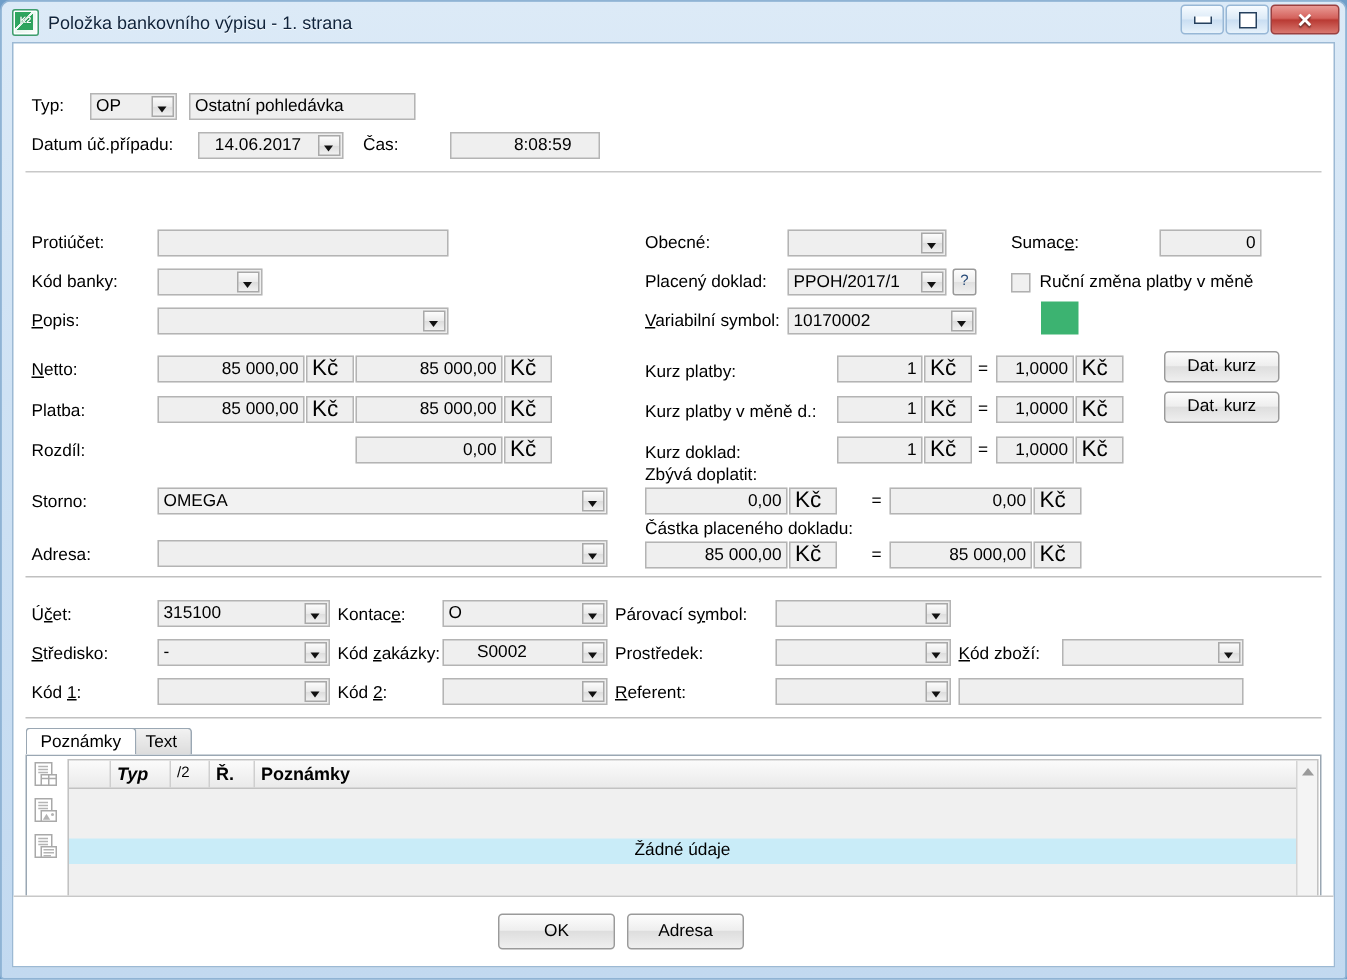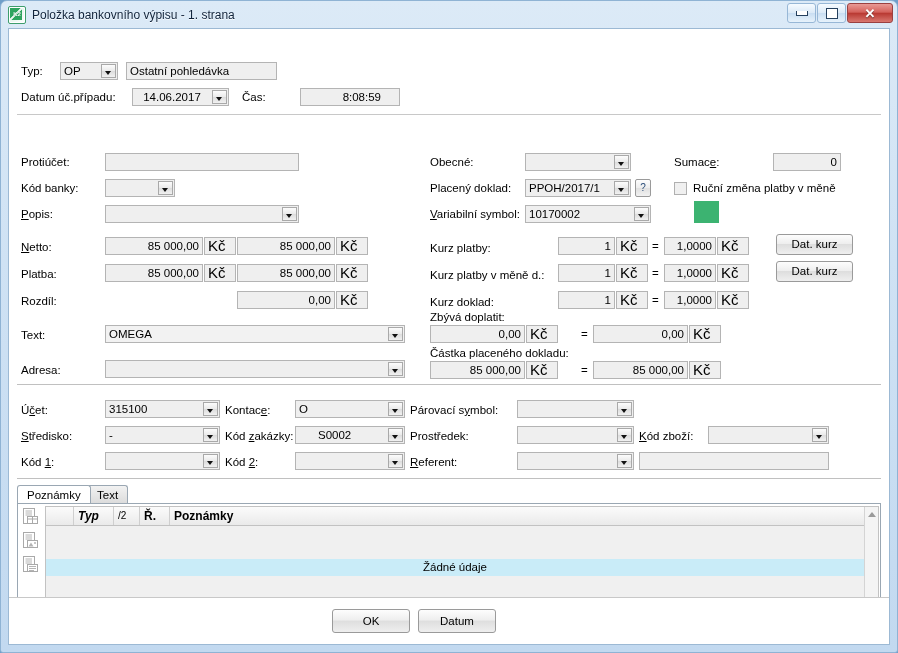--- a/index.html
+++ b/index.html
@@ -265,21 +265,21 @@
       <div class="lbl" style="left:12px; top:238px;">Platba:</div>
       <div class="fld right" style="left:96px; top:235px; width:98px;">85 000,00</div>
       <div class="unit" style="left:195px; top:235px;">Kč</div>
       <div class="fld right" style="left:228px; top:235px; width:98px;">85 000,00</div>
       <div class="unit" style="left:327px; top:235px;">Kč</div>
 
       <div class="lbl" style="left:12px; top:265px;">Rozdíl:</div>
       <div class="fld right" style="left:228px; top:262px; width:98px;">0,00</div>
       <div class="unit" style="left:327px; top:262px;">Kč</div>
 
-      <div class="lbl" style="left:12px; top:299px;">Text:</div>
+      <div class="lbl" style="left:12px; top:299px;">Storno:</div>
       <div class="fld combo white" style="left:96px; top:296px; width:300px;">OMEGA</div>
 
       <div class="lbl" style="left:12px; top:334px;">Adresa:</div>
       <div class="fld combo" style="left:96px; top:331px; width:300px;"></div>
 
       <div class="lbl" style="left:421px; top:126px;">Obecné:</div>
       <div class="fld combo" style="left:516px; top:124px; width:106px;"></div>
 
       <div class="lbl" style="left:421px; top:152px;">Placený doklad:</div>
       <div class="fld combo" style="left:516px; top:150px; width:106px;">PPOH/2017/1</div>
@@ -439,17 +439,17 @@
             <div class="sarrow dn">
                 <span class="tri-dn"></span>
               </div>
           </div>
         </div>
       </div>
     </div>
 
     <div id="footer">
       <div class="btn footbtn" style="left:323px;">OK</div>
-      <div class="btn footbtn" style="left:409px;">Datum</div>
+      <div class="btn footbtn" style="left:409px;">Adresa</div>
     </div>
 
   </div>
 </div>
 
 </body></html>

